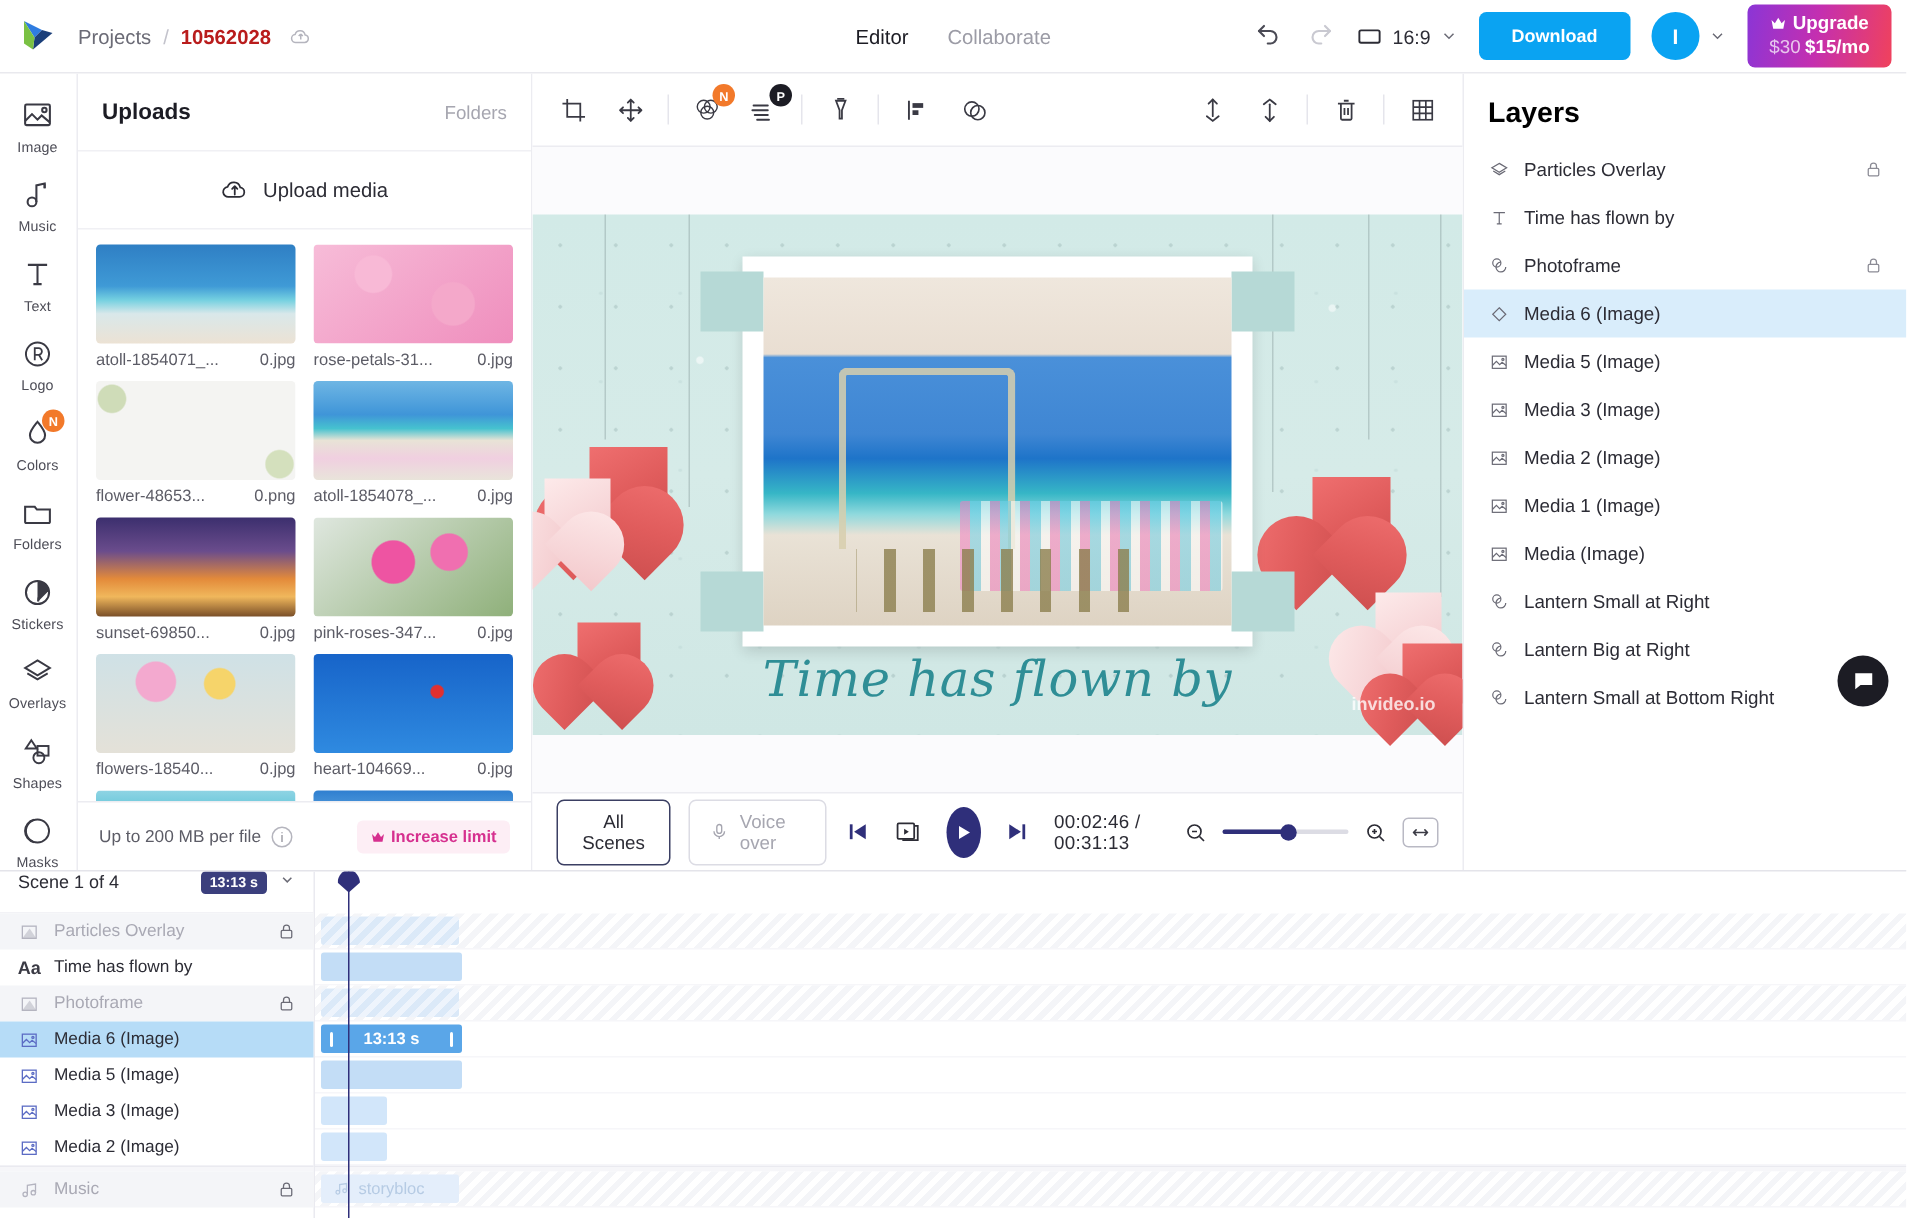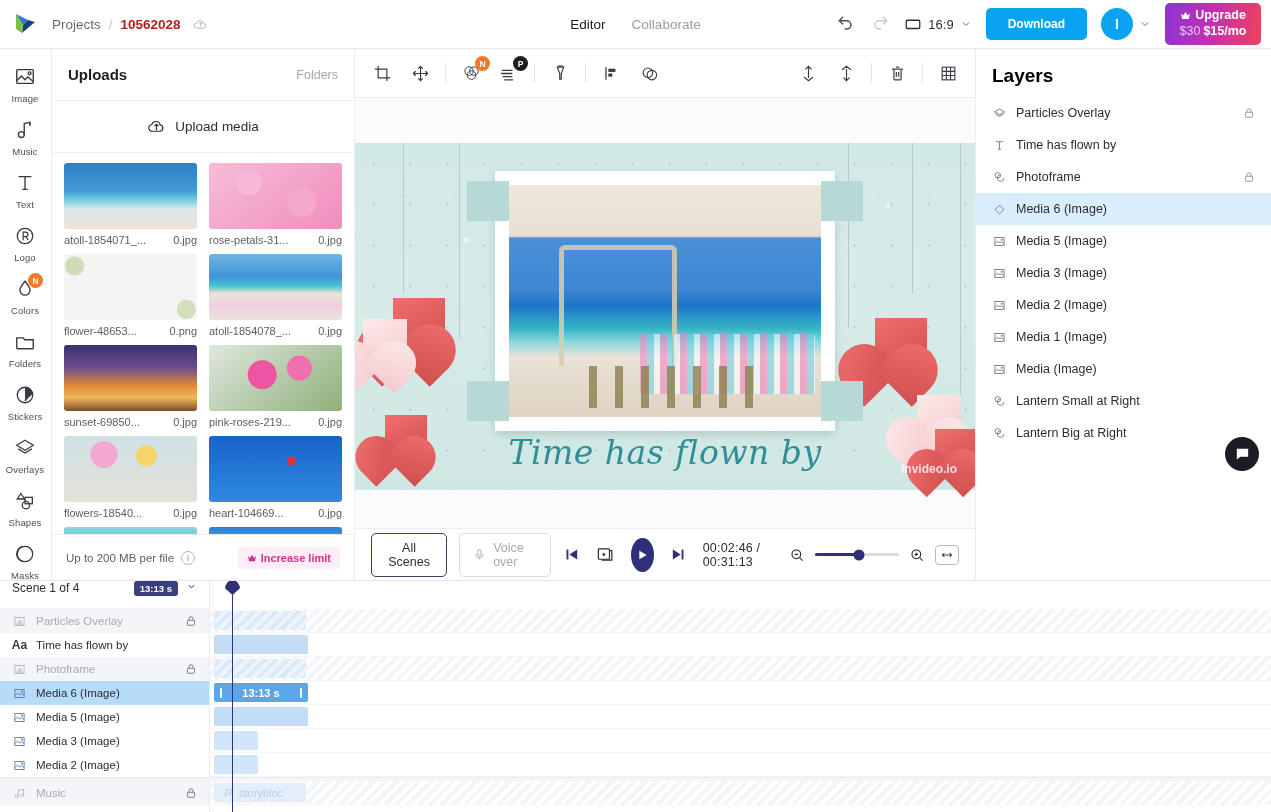--- a/index.html
+++ b/index.html
@@ -514,21 +514,21 @@
         <div class="tile">
           <div class="thumb" style="background:linear-gradient(180deg,#3c2f6e 0%,#6a4c8c 34%,#e38a3a 62%,#f0b75c 80%,#7a4f28 100%)"></div>
           <div class="tile-name">
               <span class="nm">sunset-69850...</span>
               <span class="sfx">0.jpg</span>
             </div>
         </div>
         <div class="tile">
           <div class="thumb" style="background:radial-gradient(circle at 40% 45%,#ee54a2 0 14px,transparent 15px),radial-gradient(circle at 68% 35%,#f06fb0 0 12px,transparent 13px),linear-gradient(140deg,#dfe7df,#8fb07a)"></div>
           <div class="tile-name">
-              <span class="nm">pink-roses-219...</span>
+              <span class="nm">pink-roses-347...</span>
               <span class="sfx">0.jpg</span>
             </div>
         </div>
         <div class="tile">
           <div class="thumb" style="background:radial-gradient(circle at 30% 28%,#f3a9cf 0 13px,transparent 14px),radial-gradient(circle at 62% 30%,#f6d46a 0 10px,transparent 11px),linear-gradient(180deg,#cfe1e6,#e4e1d8)"></div>
           <div class="tile-name">
               <span class="nm">flowers-18540...</span>
               <span class="sfx">0.jpg</span>
             </div>
         </div>
@@ -872,20 +872,29 @@
       <div class="layer-row">
         <span class="layer-icon">
             <svg width="13" height="13" viewBox="0 0 24 24" fill="none" stroke="currentColor" stroke-width="1.5">
               <circle cx="9" cy="8" r="5"></circle>
               <path d="M20 13a6 6 0 1 1-6.2-6"></path>
             </svg>
           </span>
         <span>Lantern Big at Right</span>
       </div>
 
+      <div class="layer-row">
+        <span class="layer-icon">
+            <svg width="13" height="13" viewBox="0 0 24 24" fill="none" stroke="currentColor" stroke-width="1.5">
+              <circle cx="9" cy="8" r="5"></circle>
+              <path d="M20 13a6 6 0 1 1-6.2-6"></path>
+            </svg>
+          </span>
+        <span>Lantern Small  at Bottom Right</span>
+      </div>
     </div>
 
     <div class="chat-bubble">
       <svg width="17" height="17" viewBox="0 0 24 24" fill="#fff">
           <path d="M4 4h16v11H9l-5 4z"></path>
         </svg>
     </div>
   </div>
 
   <div class="timeline">

